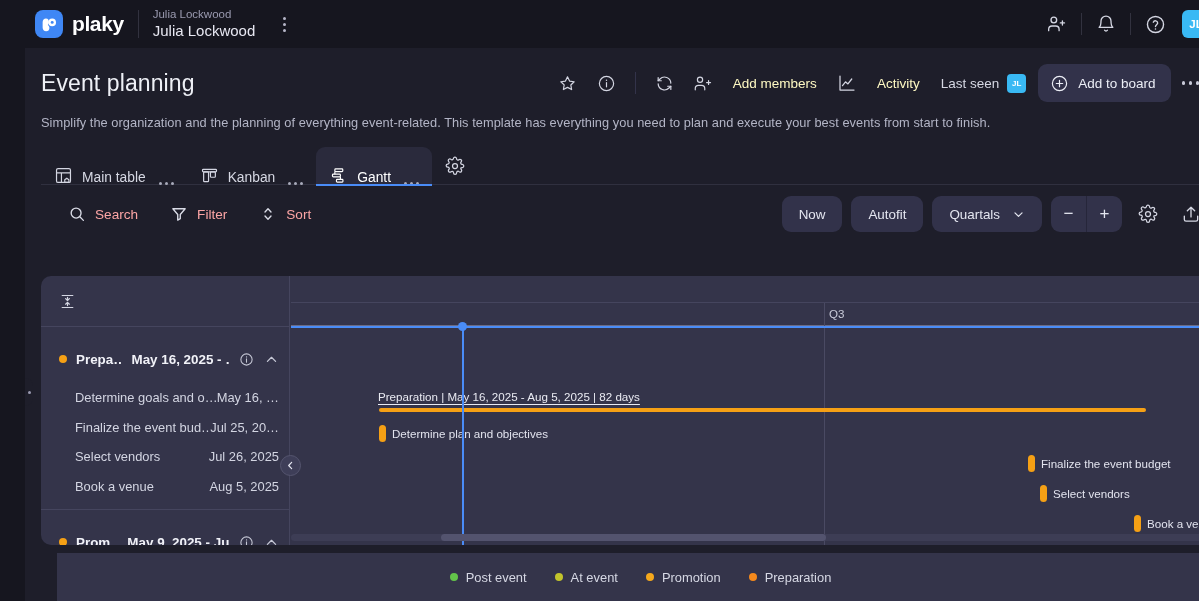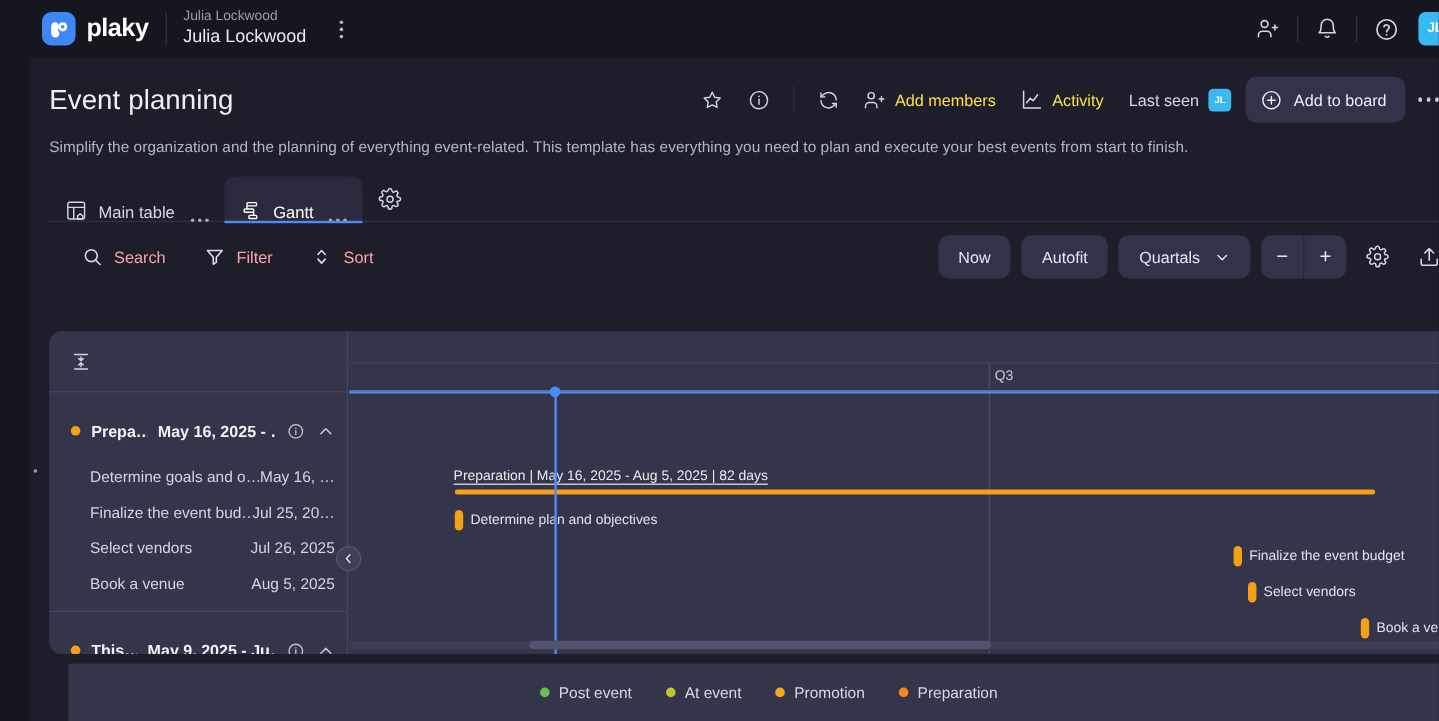--- a/index.html
+++ b/index.html
@@ -46,23 +46,23 @@
 
   
   .board {
     background: #1e1e2a; height: 553px; position: relative;
   }
   .bhead { padding: 16px 16px 0 16px; }
   .brow1 { display: flex; align-items: center; }
   .btitle { font-size: 23px; font-weight: 400; color: #eef0f6; letter-spacing: 0.1px; }
   .bactions { margin-left: auto; display: flex; align-items: center; gap: 2px; }
   .ai {
-    height: 34px; display: flex; align-items: center; gap: 7px;
+    height: 34px; display: flex; align-items: center; gap: 20px;
     padding: 0 9px; border-radius: 7px; cursor: pointer;
-    font-size: 13.5px; color: #fde047; white-space: nowrap;
+    font-size: 13.5px; color: #fef9c3; white-space: nowrap;
   }
   .sepline { width: 1px; height: 22px; background: #33334a; margin: 0 8px; }
   .lastseen { font-size: 13.5px; color: #d6d8e3; display: flex; align-items: center; gap: 8px; padding: 0 6px 0 10px;}
   .seen-av {
     width: 19px; height: 19px; border-radius: 4px; background: #39b9f4;
     font-size: 8px; color: #fff; display: flex; align-items: center; justify-content: center; font-weight: 600;
   }
   .addboard {
     background: #32324a; border-radius: 9px; height: 38px;
     display: flex; align-items: center; gap: 9px; padding: 0 15px 0 12px;
@@ -299,20 +299,35 @@
       <div class="tabs-underline"></div>
       <div class="tab">
         <span>
           <svg width="19" height="19" viewBox="0 0 24 24" fill="none" stroke="#d4d6e2" stroke-width="1.5" stroke-linejoin="round">
               <rect x="3.2" y="3.2" width="17.6" height="17.6" rx="2"></rect>
               <path d="M3.2 8.6h17.6M9.4 8.6v12.2"></path>
               <path d="M13.6 20.8v-3.4l2.6-2 2.6 2v3.4z"></path>
             </svg>
         </span>
         <span>Main table</span>
+        <span class="tdots">
+            <i></i>
+            <i></i>
+            <i></i>
+          </span>
+      </div>
+      <div class="tab">
+        <span>
+          <svg width="19" height="19" viewBox="0 0 24 24" fill="none" stroke="#d4d6e2" stroke-width="1.5" stroke-linejoin="round">
+              <rect x="3.2" y="4.2" width="17.6" height="3.2" rx="1"></rect>
+              <rect x="4.6" y="7.4" width="6.2" height="12.4" rx="1"></rect>
+              <rect x="13.2" y="7.4" width="6.2" height="6.8" rx="1"></rect>
+            </svg>
+        </span>
+        <span>Kanban</span>
         <span class="tdots">
             <i></i>
             <i></i>
             <i></i>
           </span>
       </div>
       <div class="tab active">
         <span>
           <svg width="19" height="19" viewBox="0 0 24 24" fill="none" stroke="#ffffff" stroke-width="1.5" stroke-linejoin="round">
               <rect x="7.4" y="3.6" width="10" height="3.4" rx="1"></rect>
@@ -446,21 +461,21 @@
         <div class="row">
           <span class="rname">Book a venue</span>
           <span class="rdate">Aug 5, 2025</span>
         </div>
         <div class="grp-pad"></div>
         <div class="grp-sep"></div>
 
         <div class="grp-pad"></div>
         <div class="grp-head">
           <span class="grp-dot" style="background:#f5a015"></span>
-          <span class="grp-title">This…</span>
+          <span class="grp-title">Prom…</span>
           <span class="grp-title">May 9, 2025 - Ju…</span>
           <span class="grp-icons">
             <span>
               <svg width="15" height="15" viewBox="0 0 24 24" fill="none" stroke="#c6c8d6" stroke-width="1.7" stroke-linecap="round">
                   <circle cx="12" cy="12" r="9"></circle>
                   <path d="M12 11v5.2"></path>
                   <circle cx="12" cy="7.9" r="1" fill="#c6c8d6" stroke="none"></circle>
                 </svg>
             </span>
             <span>

